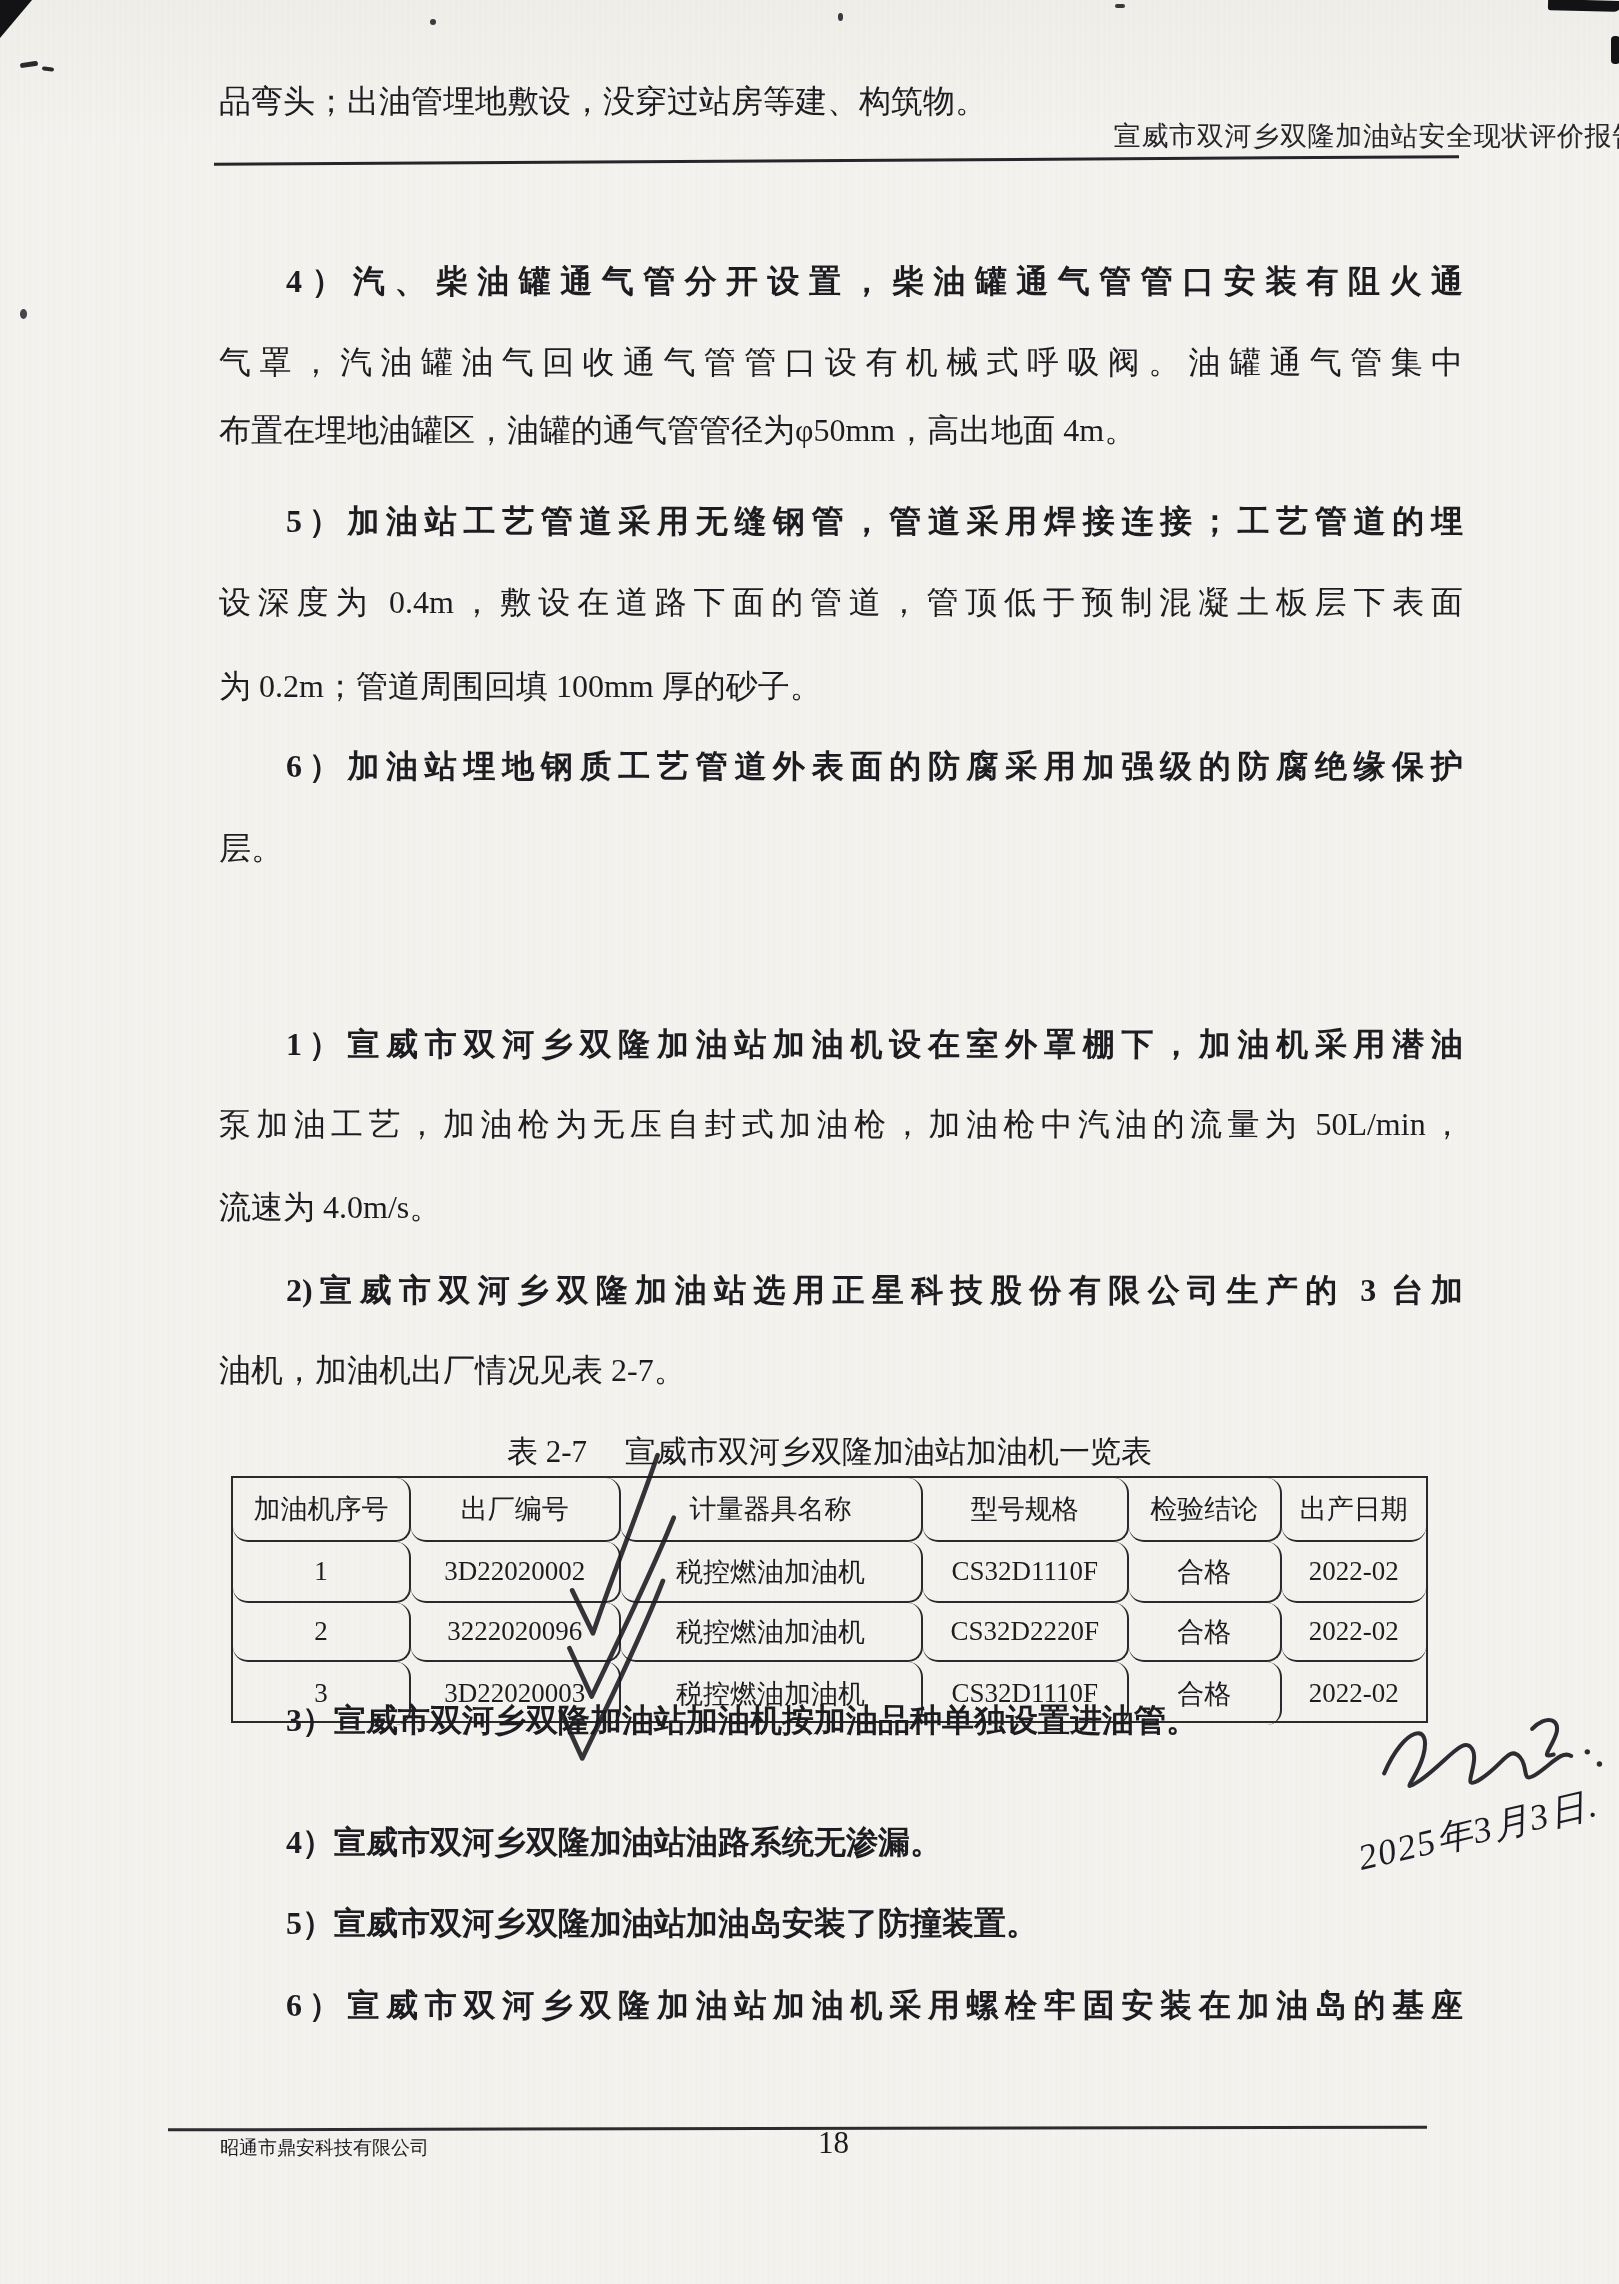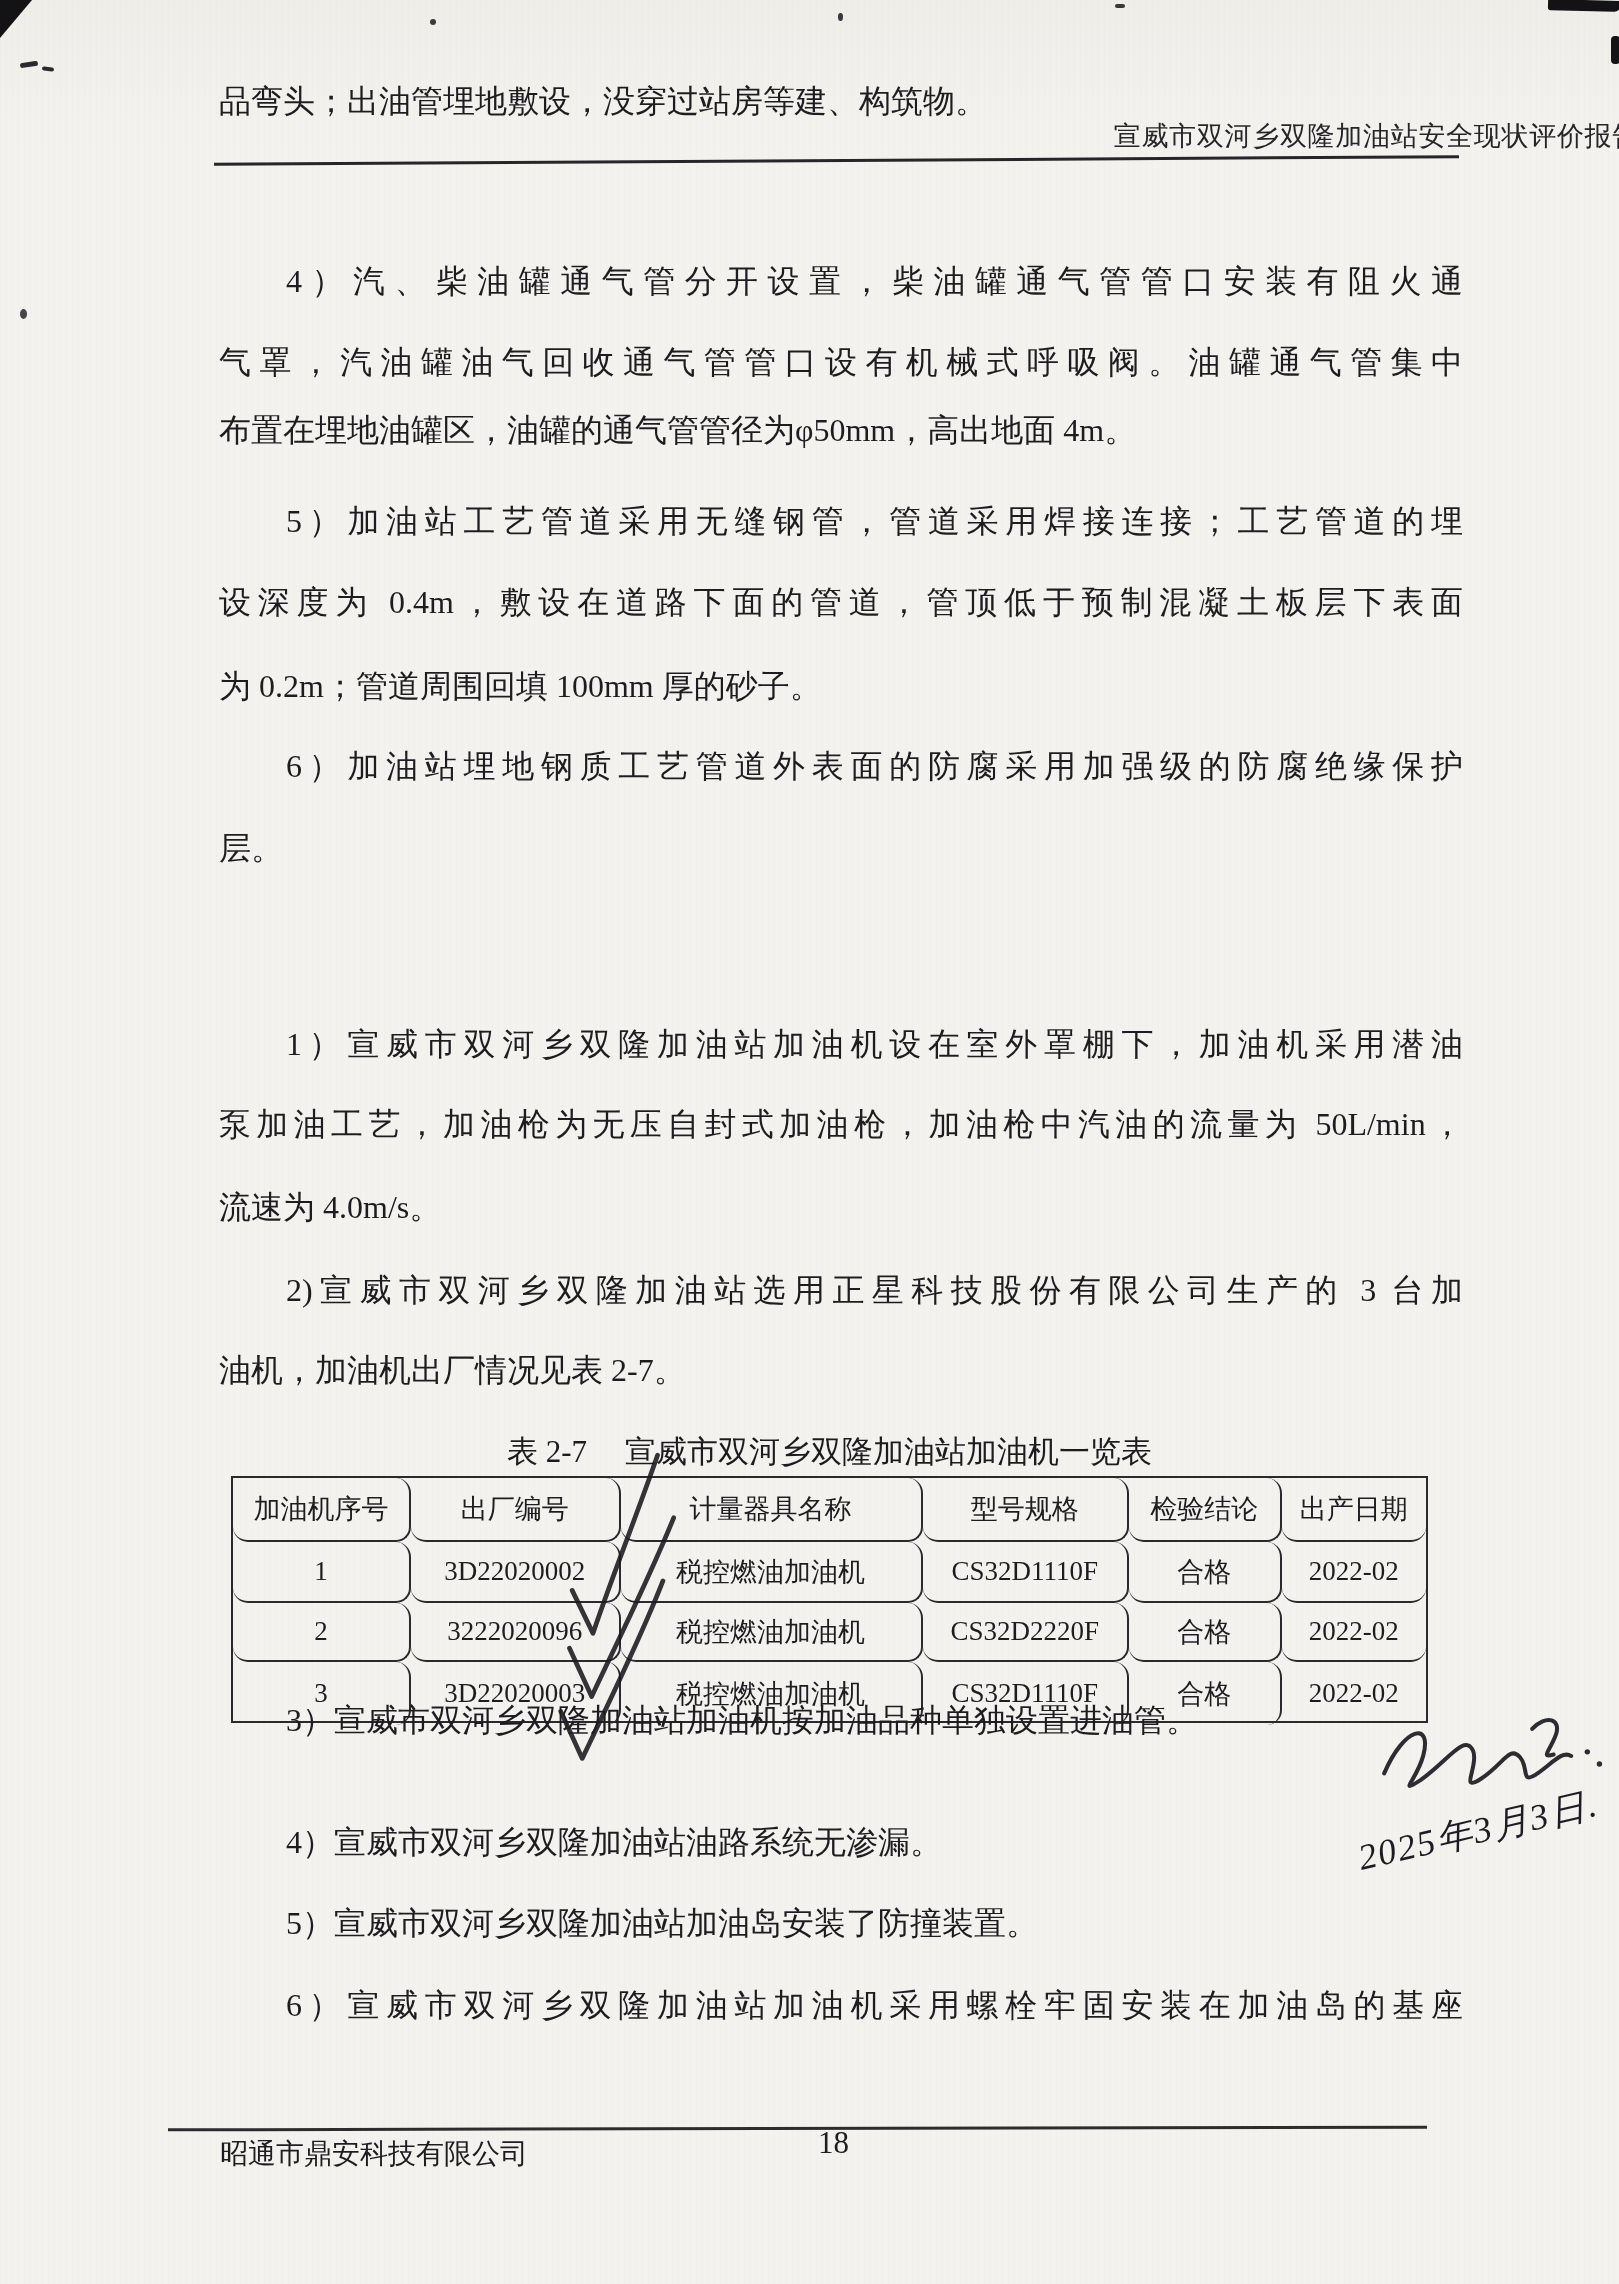--- a/index.html
+++ b/index.html
@@ -20,21 +20,21 @@
   }
   .hdr-rule{
     position:absolute;top:159px;left:214px;width:1245px;height:3.4px;
     background:#26262a;transform:rotate(-0.35deg);
   }
   .line{
     position:absolute;left:219px;width:1244px;height:48px;line-height:48px;
     font-size:32px;white-space:nowrap;color:#1d1d21;
   }
   .line.just{white-space:normal;text-align:justify;text-align-last:justify;}
-  .line.indent{text-indent:67px;}
+  .line.indent{text-indent:67px;font-weight:bold;}
   .sec-heading{
     position:absolute;left:219px;top:925px;width:1244px;height:48px;line-height:48px;
     font-size:32px;font-weight:bold;color:#141417;padding-left:38px;box-sizing:border-box;
   }
   .sec-heading .sec-num{margin-right:35px;}
   .tbl-caption{
     position:absolute;left:231px;top:1430px;width:1197px;height:43px;line-height:43px;
     text-align:center;font-size:31px;color:#1c1c20;
   }
   .tbl-caption .cap-label{margin-right:38px;}
@@ -57,21 +57,21 @@
   .hand-date{
     position:absolute;left:1355px;top:1801px;width:296px;
     font-size:36px;font-style:italic;letter-spacing:2px;color:#1c1c24;
     transform:rotate(-13deg);white-space:nowrap;
   }
   .ftr-rule{
     position:absolute;top:2127px;left:168px;width:1259px;height:2.7px;
     background:#2d2d30;transform:rotate(-0.12deg);
   }
   .ftr-company{
-    position:absolute;left:220px;top:2135px;font-size:28px;color:#1d1d21;
+    position:absolute;left:220px;top:2135px;font-size:19px;color:#1d1d21;
   }
   .ftr-page{
     position:absolute;left:793px;top:2125px;width:81px;text-align:center;
     font-size:31px;color:#1d1d21;
   }
   .artifact{position:absolute;background:#131316;}
   .a-tl{left:0;top:0;width:32px;height:38px;clip-path:polygon(0 0,100% 0,0 100%);}
   .a-tr{left:1548px;top:0;width:72px;height:10.8px;border-radius:0 0 5.4px 2.7px;transform:rotate(1.5deg);}
   .a-tr2{left:1611px;top:36px;width:8.7px;height:28px;border-radius:4px;}
   .a-dash1{left:20px;top:62px;width:17.5px;height:4.7px;border-radius:2.7px;transform:rotate(-8deg);background:#2a2a2e;}

